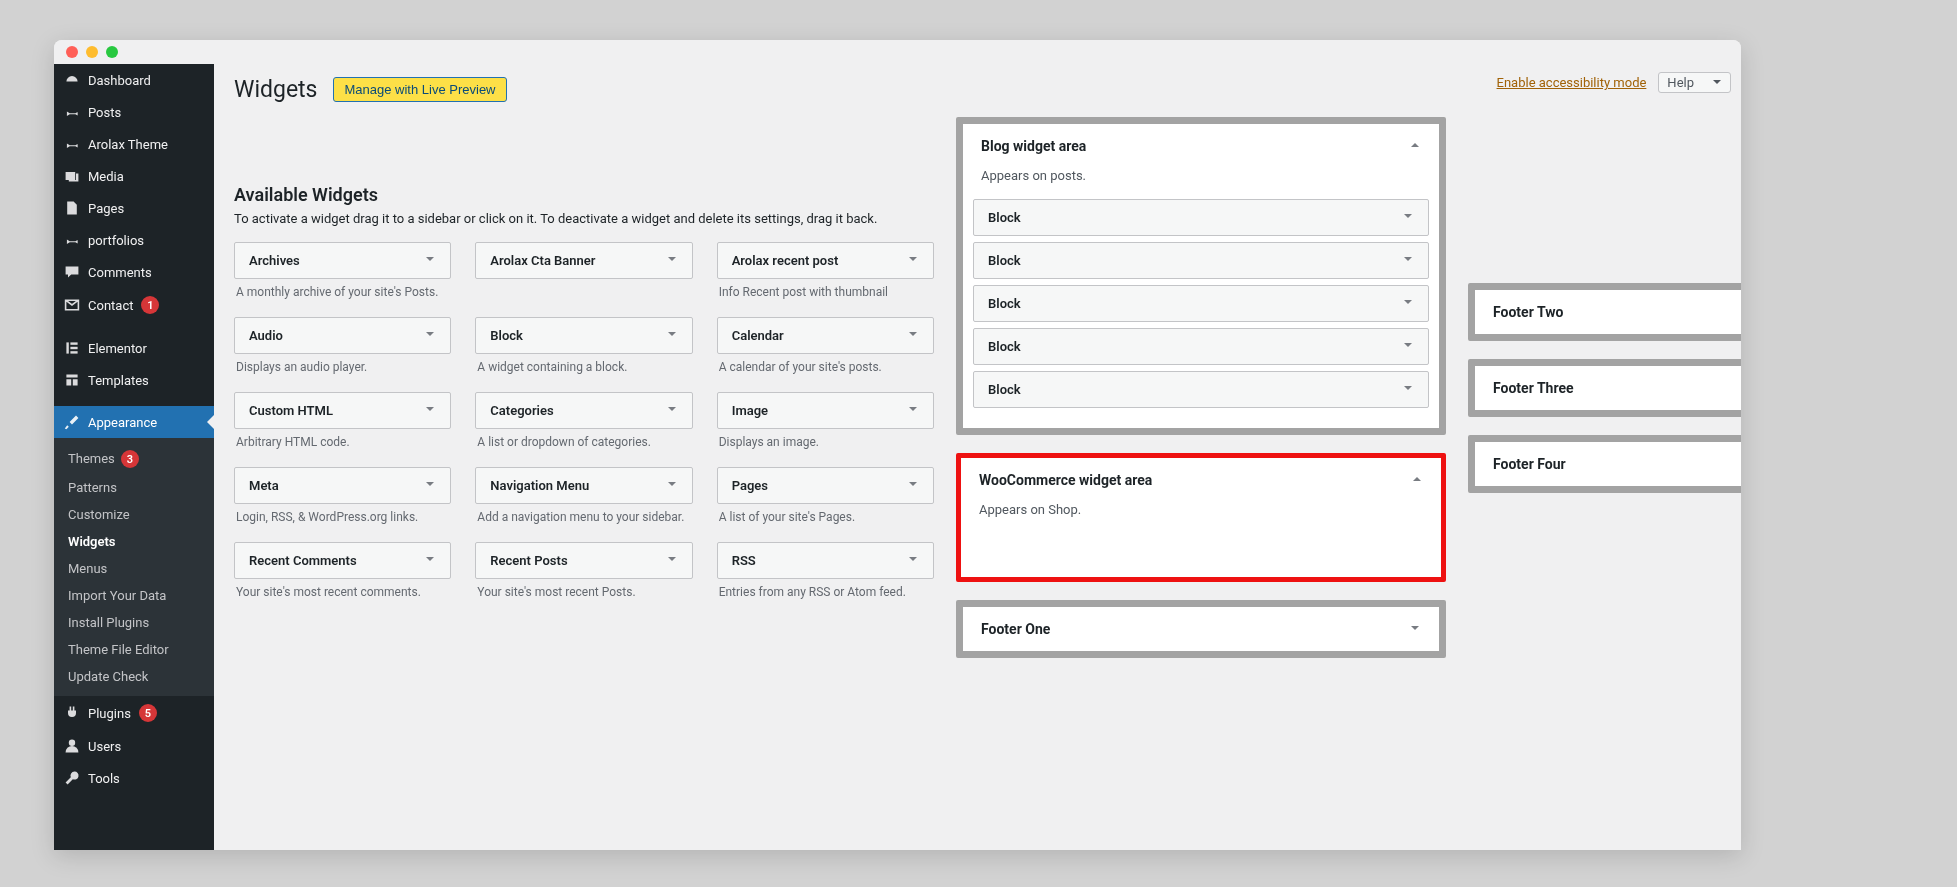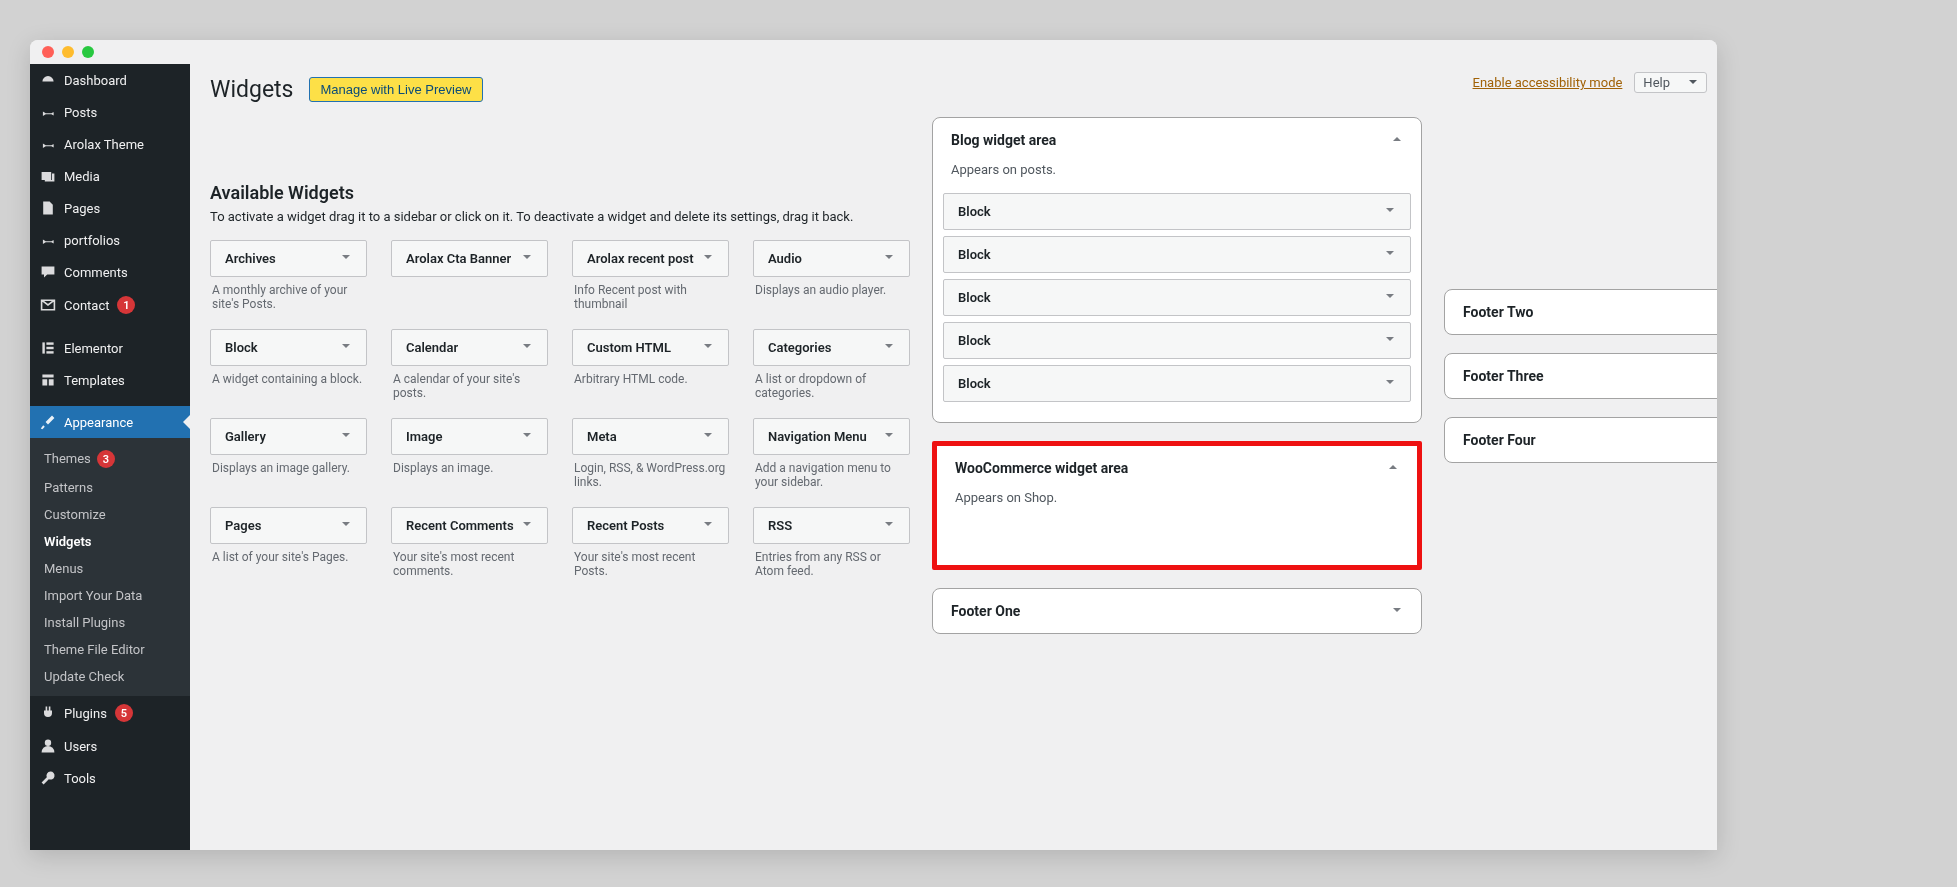--- a/index.html
+++ b/index.html
@@ -1,17 +1,17 @@
 <!DOCTYPE html>
 <html><head>
 <meta charset="utf-8">
 <style>
   * { margin: 0; padding: 0; box-sizing: border-box; }
   body { font-family: -apple-system, BlinkMacSystemFont, "Segoe UI", Roboto, Helvetica, Arial, sans-serif; background: #d2d2d2; font-size: 13px; color: #1d2327; }
-  .frame { position: relative; width: 1747px; height: 887px; overflow: hidden; }
+  .frame { position: relative; width: 1747px; height: 887px; overflow: hidden; margin-left: 24px; }
   .window { position: absolute; top: 40px; left: 30px; right: 30px; height: 810px; background: #f0f0f1; border-radius: 8px 8px 0 0; overflow: hidden; box-shadow: 0 6px 24px rgba(0,0,0,0.15); }
   .titlebar { height: 24px; background: #f0f0f1; display: flex; align-items: center; padding-left: 12px; gap: 8px; }
   .dot { width: 12px; height: 12px; border-radius: 50%; }
   .dot-red { background:#ff5f57; } .dot-yellow { background:#febc2e; } .dot-green { background:#28c840; }
 
   .app { display: flex; height: calc(100% - 24px); }
 
   
   .sidebar { width: 160px; background: #1d2327; color: #f0f0f1; flex-shrink: 0; font-size: 13px; display:flex; flex-direction:column; }
   .menu-item { display: flex; align-items: center; gap: 8px; padding: 8px 10px; color: #f0f0f1; cursor: pointer; }
@@ -38,29 +38,29 @@
   .btn-outline { border:1px solid #2271b1; background:#fde047; color:#0a4b78; padding: 4px 10px; font-size: 13px; border-radius:3px; cursor:pointer; }
 
   .cols { display: flex; gap: 22px; align-items: center; }
   .col-left { flex: 0 0 700px; }
   .col-mid { flex: 0 0 490px; }
   .col-right { flex: 0 0 490px; }
 
   .section-title { font-size: 18px; font-weight: 600; margin-bottom: 6px; }
   .section-desc { font-size: 13px; color: #1d2327; margin-bottom: 16px; }
 
-  .widget-grid { display:grid; grid-template-columns: 1fr 1fr 1fr 1fr; column-gap: 24px; row-gap: 8px; }
+  .widget-grid { display:grid; grid-template-columns: 1fr 1fr 1fr; column-gap: 24px; row-gap: 8px; }
   .widget-cell {}
   .widget-box { border:1px solid #c3c4c7; background:#f6f7f7; padding: 10px 14px; display:flex; align-items:center; justify-content:space-between; cursor:pointer; border-radius:2px; }
   .widget-box .name { font-weight:600; font-size:13px; }
   .widget-desc { font-size: 12px; color:#646970; padding: 6px 2px 10px 2px; }
   .chevron { color:#787c82; }
   .chevron svg { width:12px; height:12px; fill:currentColor; }
 
-  .area-card { border:1px solid #a3a3a3; background:#fff; margin-bottom: 18px; border-radius:8px; }
+  .area-card { border:7px solid #a3a3a3; background:#fff; margin-bottom: 18px; border-radius:2px; }
   .area-head { padding: 14px 18px; display:flex; align-items:center; justify-content:space-between; cursor:pointer; }
   .area-head .title { font-weight: 700; font-size: 14px; }
   .area-body { padding: 0 10px 14px 10px; }
   .area-desc { font-size: 13px; color:#50575e; padding: 0 8px 10px 8px; }
   .block-row { border:1px solid #c3c4c7; background:#f6f7f7; padding: 10px 14px; display:flex; align-items:center; justify-content:space-between; cursor:pointer; margin: 6px 0; border-radius:2px; }
   .block-row .name { font-weight:600; font-size:13px; }
   .highlight-box { border: 5px solid #e11; border-radius:2px; }
 
 </style>
 </head>
@@ -299,29 +299,20 @@
                     <div class="widget-box">
                       <span class="name">Categories</span>
                       <span class="chevron"><svg viewBox="0 0 12 12">
                           <path d="M2 4l4 4 4-4z"></path>
                         </svg></span>
                     </div>
                     <div class="widget-desc">A list or dropdown of categories.</div>
                   </div>
                   <div class="widget-cell">
                     <div class="widget-box">
-                      <span class="name">Gallery</span>
-                      <span class="chevron"><svg viewBox="0 0 12 12">
-                          <path d="M2 4l4 4 4-4z"></path>
-                        </svg></span>
-                    </div>
-                    <div class="widget-desc">Displays an image gallery.</div>
-                  </div>
-                  <div class="widget-cell">
-                    <div class="widget-box">
                       <span class="name">Image</span>
                       <span class="chevron"><svg viewBox="0 0 12 12">
                           <path d="M2 4l4 4 4-4z"></path>
                         </svg></span>
                     </div>
                     <div class="widget-desc">Displays an image.</div>
                   </div>
                   <div class="widget-cell">
                     <div class="widget-box">
                       <span class="name">Meta</span>

